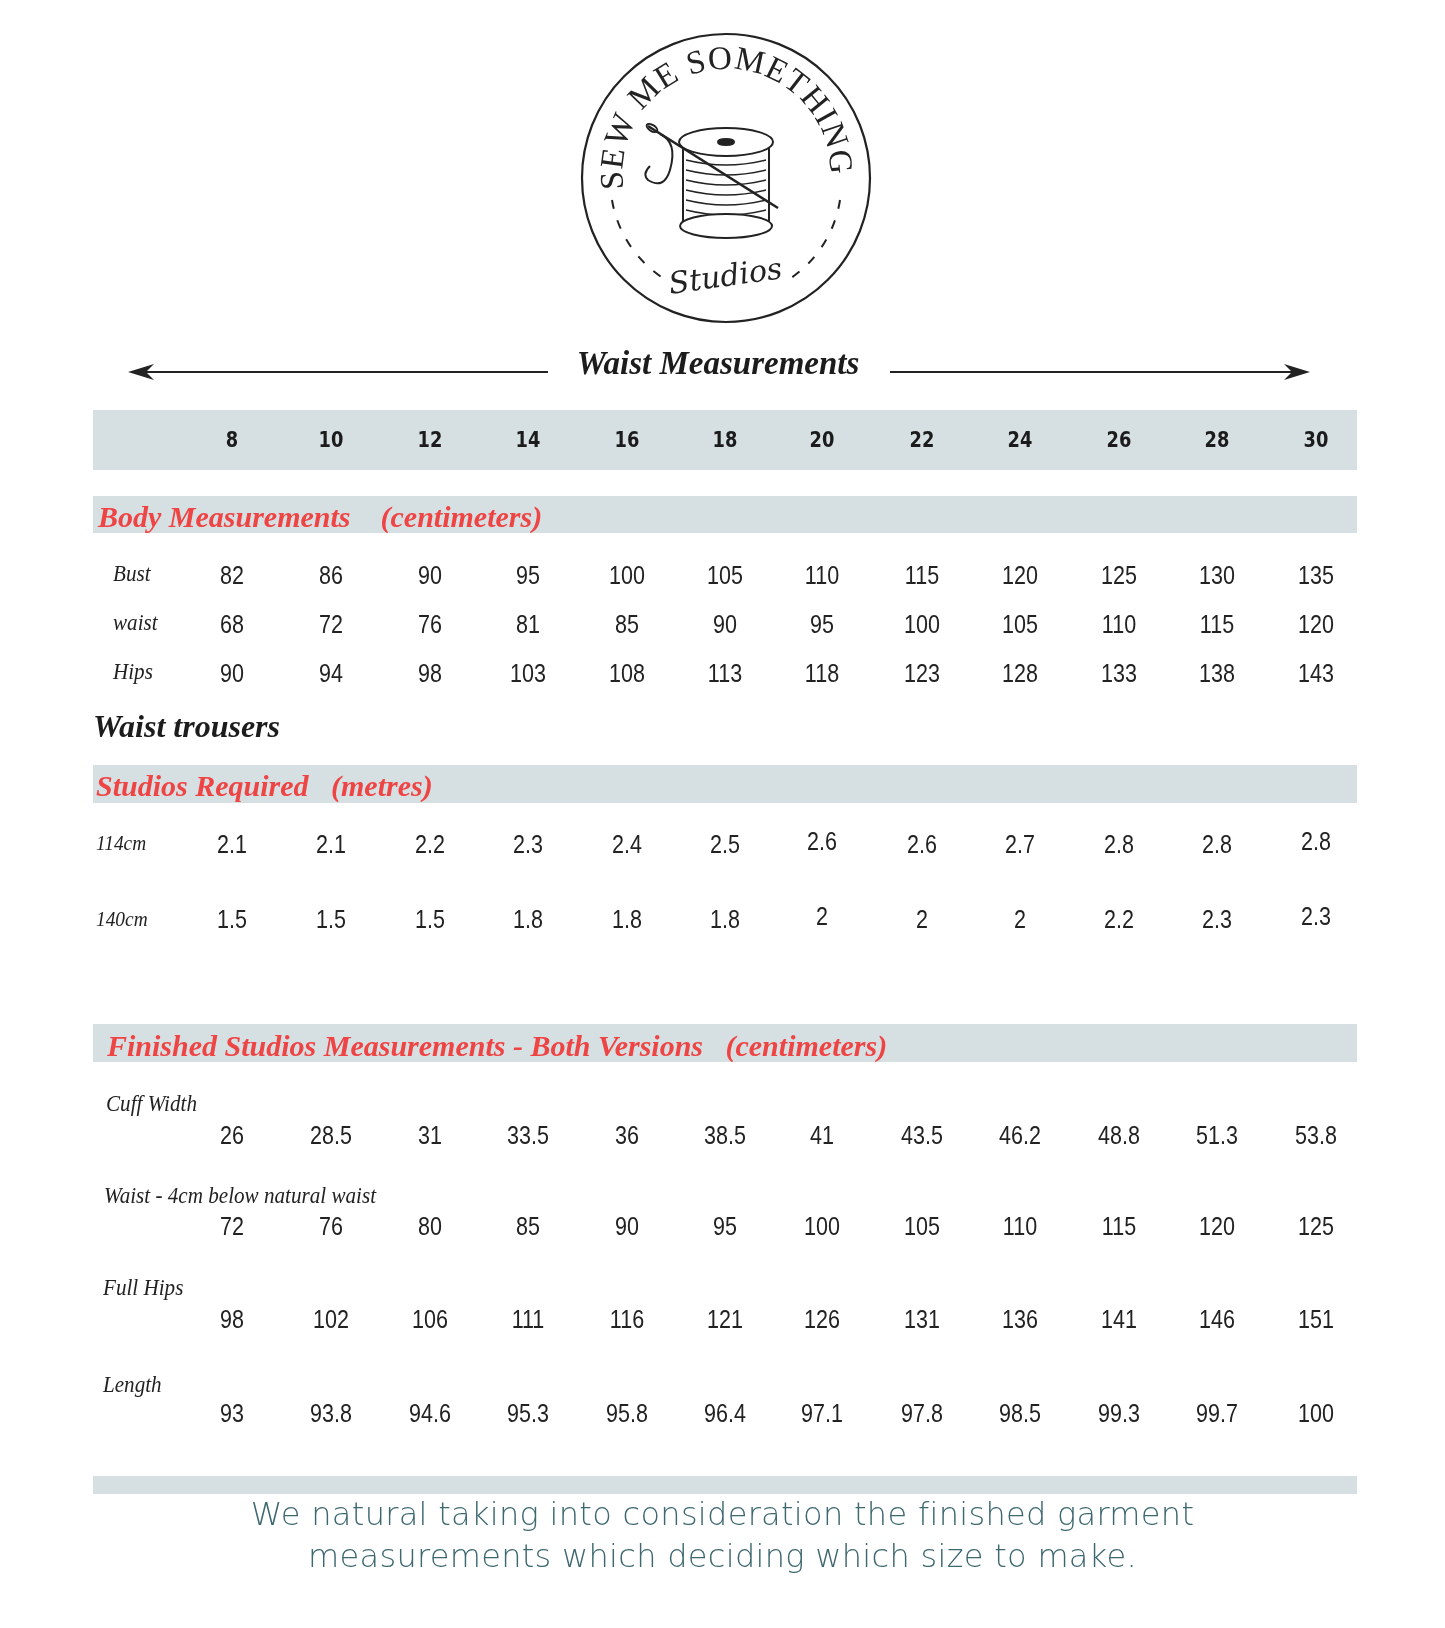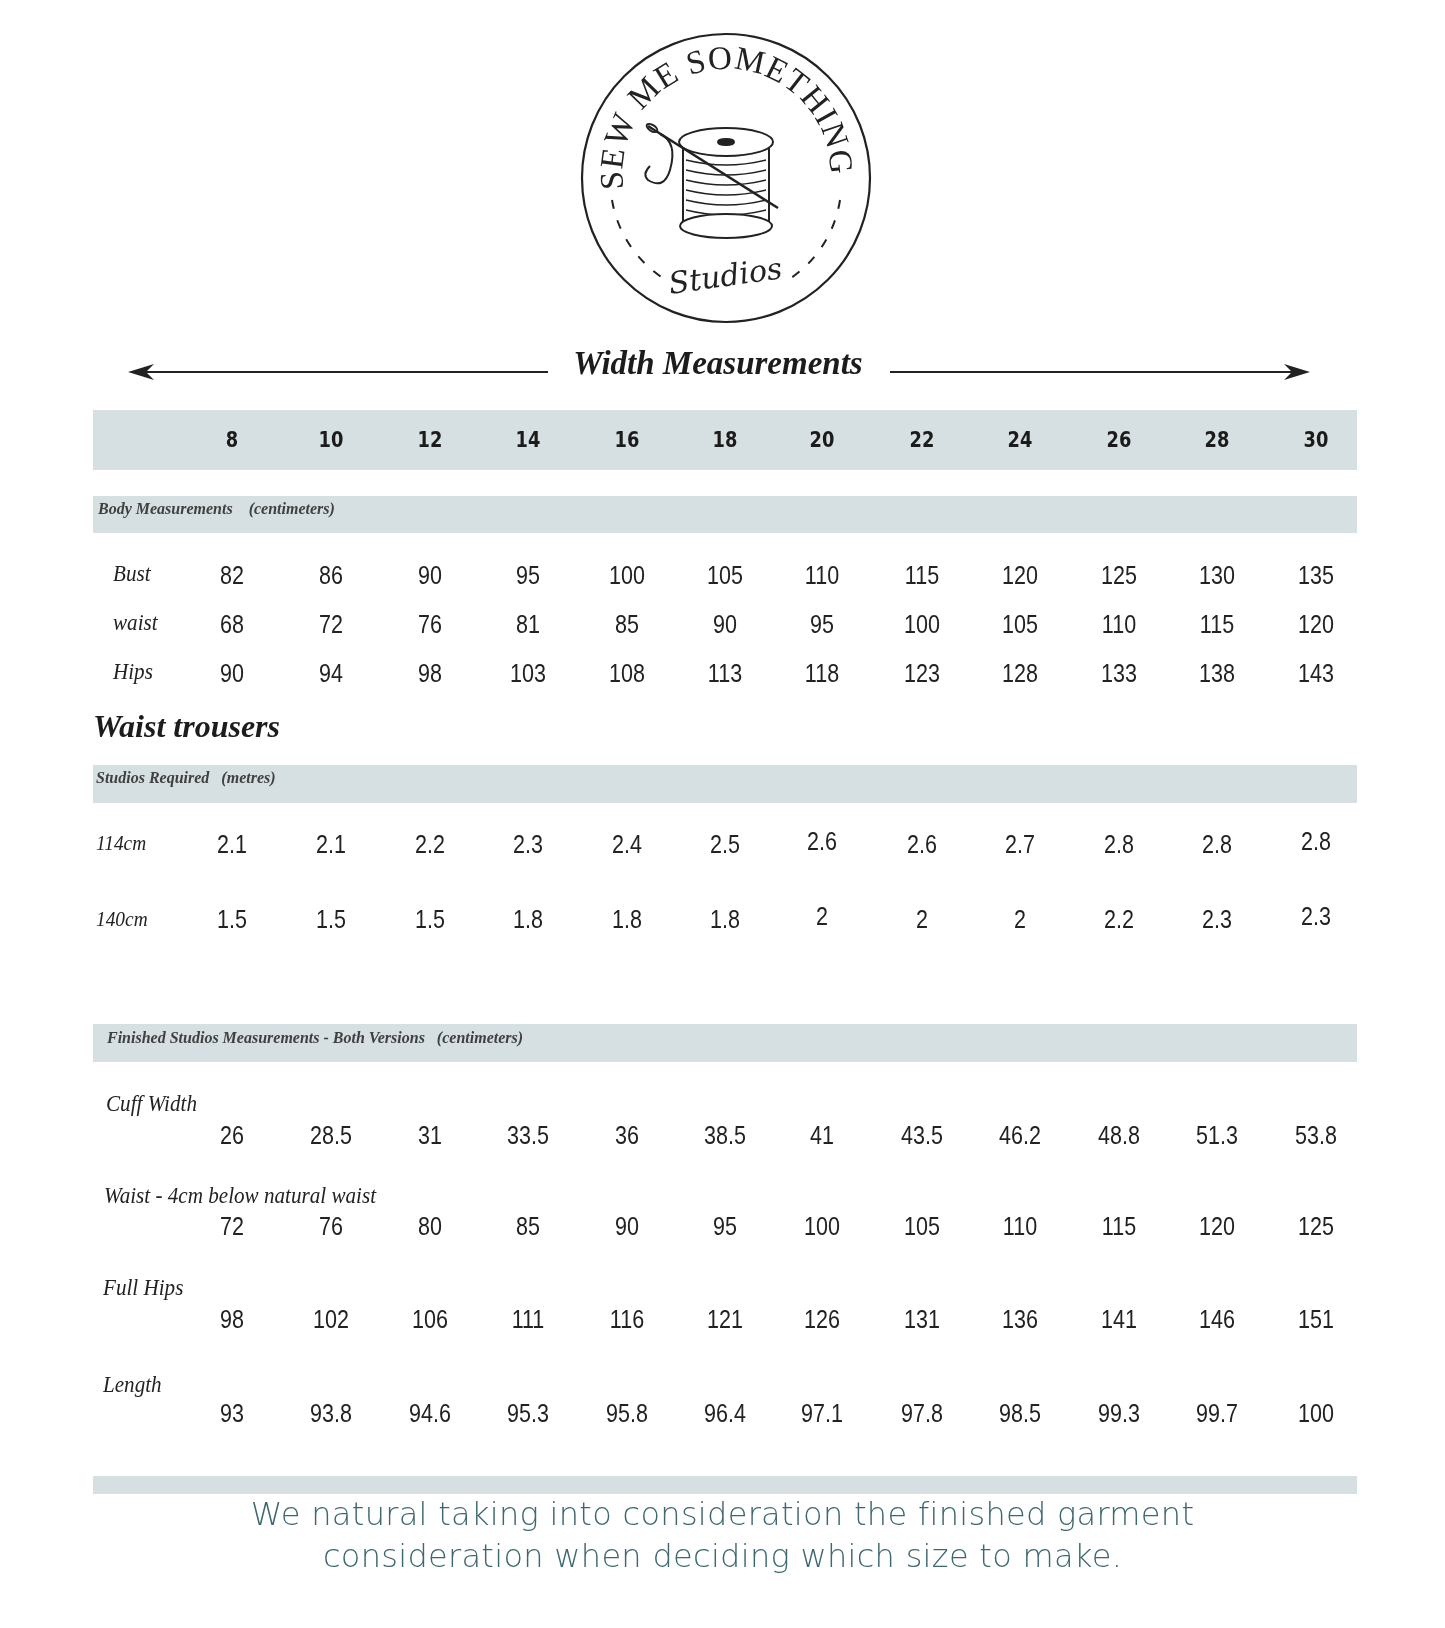--- a/index.html
+++ b/index.html
@@ -3,21 +3,21 @@
 <meta charset="utf-8">
 <style>
   html, body { margin: 0; padding: 0; background: #ffffff; }
   body { width: 1445px; height: 1628px; position: relative; overflow: hidden; color: #1c1c1c; }
   .abs { position: absolute; }
   .band { position: absolute; left: 93px; width: 1264px; background: #d6dfe2; }
   .serif-it { font-family: "Liberation Serif", "DejaVu Serif", serif; font-style: italic; }
   .num { font-family: "Liberation Sans", "DejaVu Sans", sans-serif; font-weight: 300; font-size: 25px; color: #222; transform: scaleX(0.86); }
   .hdrnum { font-family: "DejaVu Sans", "Liberation Sans", sans-serif; font-weight: bold; font-size: 21px; color: #1b1b1b; transform: scaleX(0.85); }
   .cell { position: absolute; width: 90px; text-align: center; margin-left: -45px; line-height: 30px; height: 30px; }
-  .band-title { position: absolute; font-family: "Liberation Serif", serif; font-style: italic; font-weight: bold; font-size: 16px; color: #404040; white-space: pre; }
+  .band-title { position: absolute; font-family: "Liberation Serif", serif; font-style: italic; font-weight: bold; font-size: 30px; color: #ef4444; white-space: pre; }
   .rowlabel { position: absolute; font-family: "Liberation Serif", serif; font-style: italic; font-size: 24px; color: #222; white-space: nowrap; transform-origin: left center; transform: scaleX(0.88); }
   .footer { position: absolute; left: 0; width: 1445px; text-align: center; font-family: "DejaVu Sans", "Liberation Sans", sans-serif; font-weight: 300; font-size: 32px; color: #3d6870; letter-spacing: 0.3px; }
 </style>
 </head>
 <body>
 
 <div class="abs" style="left:578px; top:30px; width:296px; height:296px;">
   <svg width="296" height="296" viewBox="0 0 296 296">
     <defs>
       <path id="arcTop" d="M 48 170 A 104 104 0 1 1 250 165"></path>
@@ -44,21 +44,21 @@
     </g>
   </svg>
 </div>
 
 <div class="abs" style="left:128px; top:361px; width:420px; height:22px;">
   <svg width="420" height="22">
     <line x1="14" y1="11" x2="420" y2="11" stroke="#222" stroke-width="2"></line>
     <polygon points="0,11 26,3 18,11 26,19" fill="#222"></polygon>
   </svg>
 </div>
-<div class="abs serif-it" style="left:548px; top:345px; width:340px; text-align:center; font-weight:bold; font-size:33px; color:#1c1c1c;">Width Measurements</div>
+<div class="abs serif-it" style="left:548px; top:345px; width:340px; text-align:center; font-weight:bold; font-size:33px; color:#1c1c1c;">Waist Measurements</div>
 <div class="abs" style="left:890px; top:361px; width:420px; height:22px;">
   <svg width="420" height="22">
     <line x1="0" y1="11" x2="406" y2="11" stroke="#222" stroke-width="2"></line>
     <polygon points="420,11 394,3 402,11 394,19" fill="#222"></polygon>
   </svg>
 </div>
 
 <div class="band" style="top:410px; height:60px;"></div>
 <div>
   <div class="cell hdrnum" style="left:232px; top:425px;">8</div>
@@ -225,13 +225,13 @@
   <div class="cell num" style="left:822px; top:1398px;">97.1</div>
   <div class="cell num" style="left:922px; top:1398px;">97.8</div>
   <div class="cell num" style="left:1020px; top:1398px;">98.5</div>
   <div class="cell num" style="left:1119px; top:1398px;">99.3</div>
   <div class="cell num" style="left:1217px; top:1398px;">99.7</div>
   <div class="cell num" style="left:1316px; top:1398px;">100</div>
 </div>
 
 <div class="band" style="top:1476px; height:18px;"></div>
 <div class="footer" style="top:1495px;">We natural taking into consideration the finished garment</div>
-<div class="footer" style="top:1537px;">consideration when deciding which size to make.</div>
+<div class="footer" style="top:1537px;">measurements which deciding which size to make.</div>
 
 </body></html>

